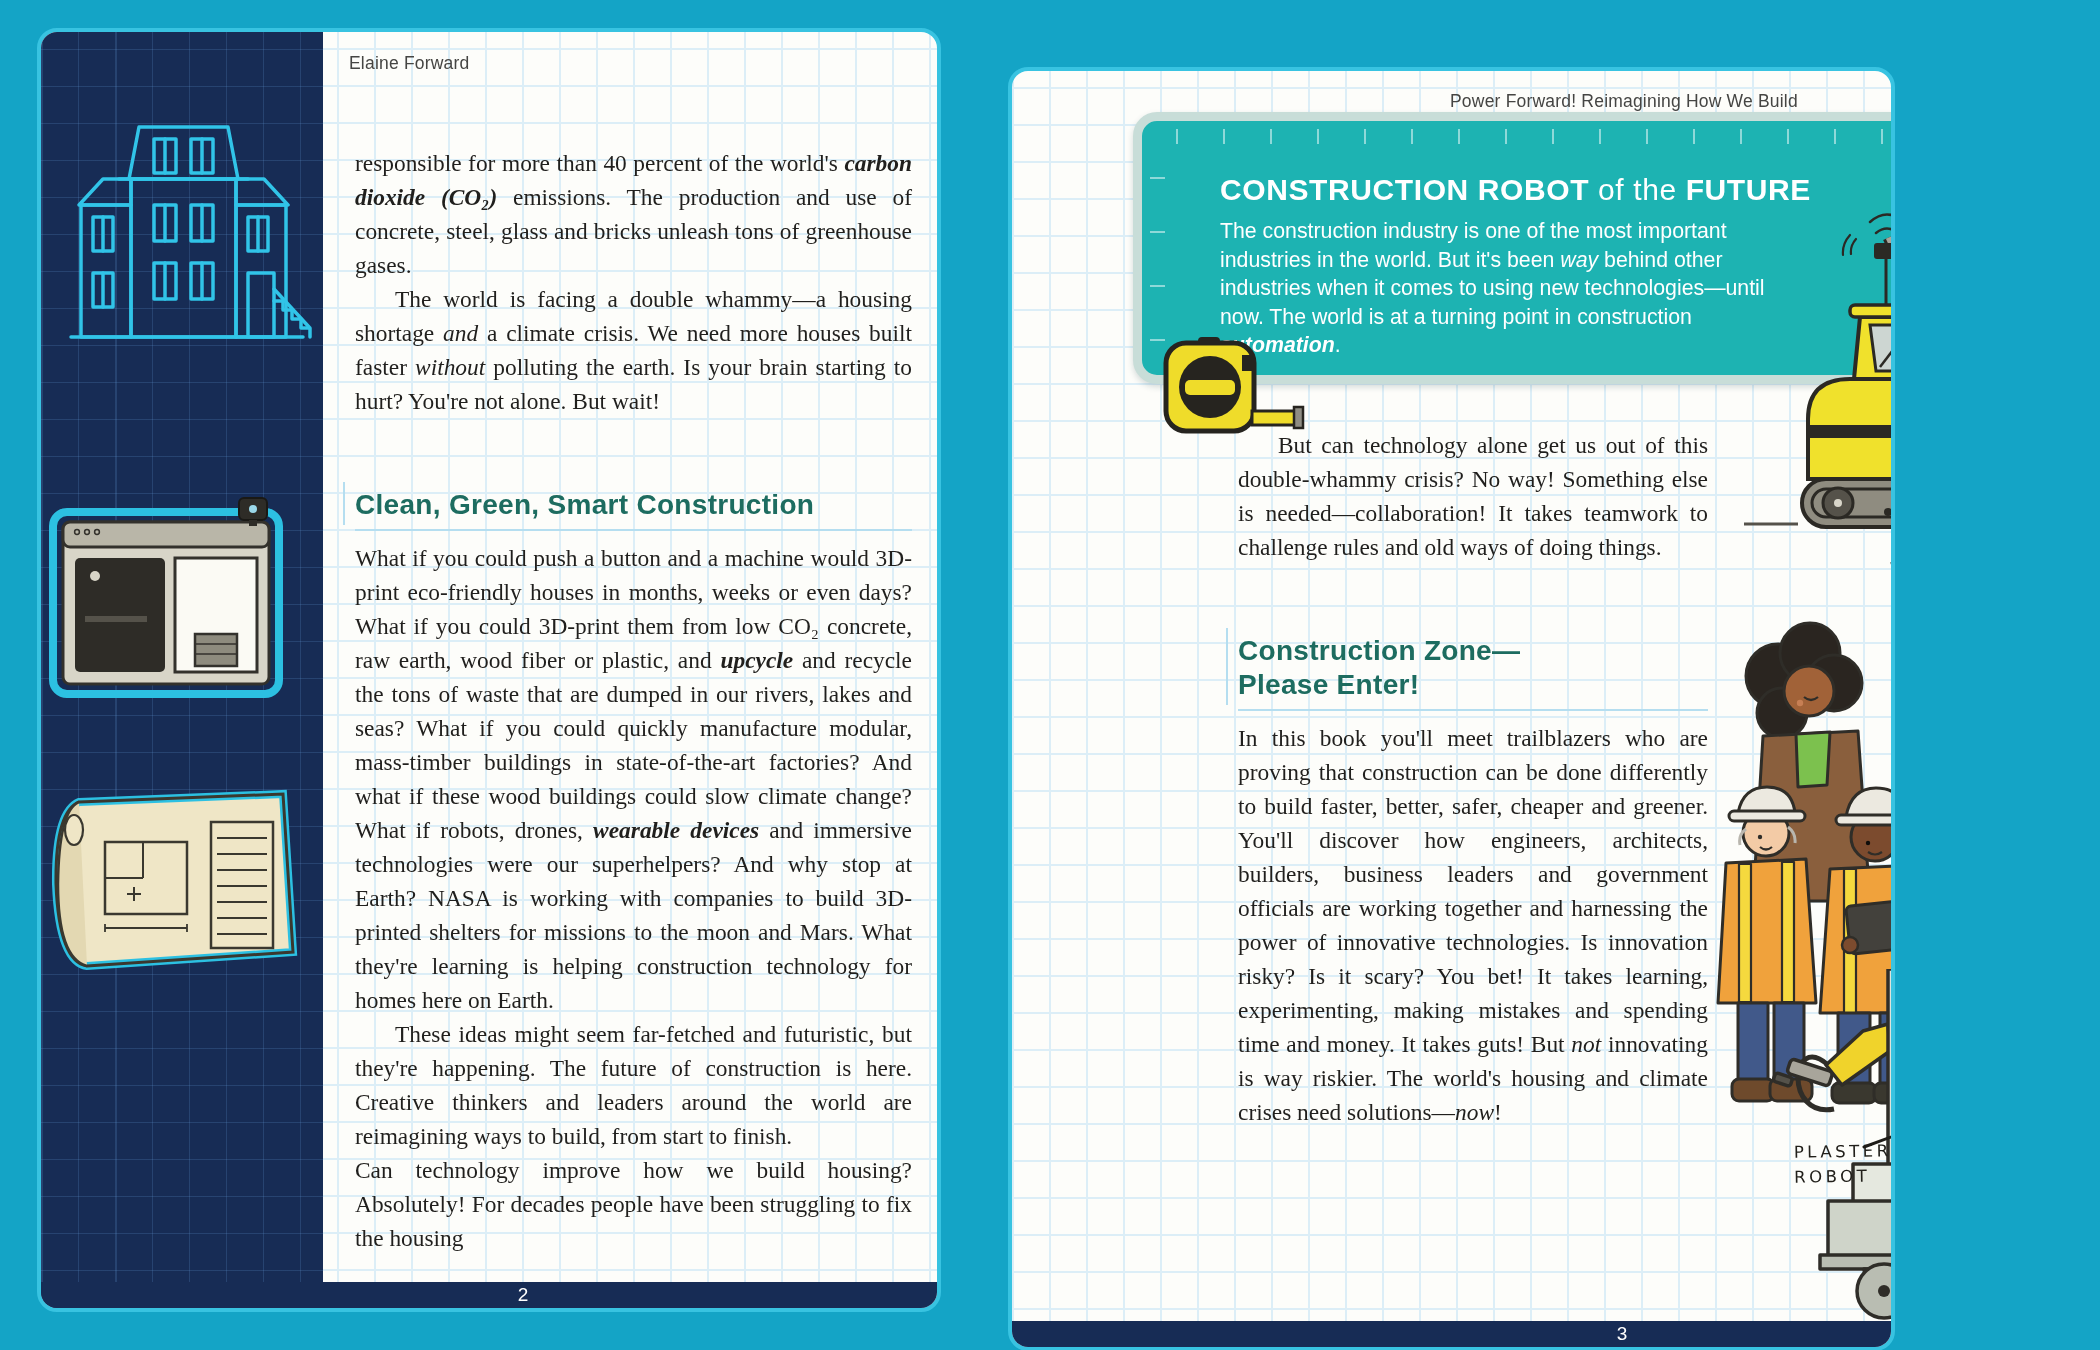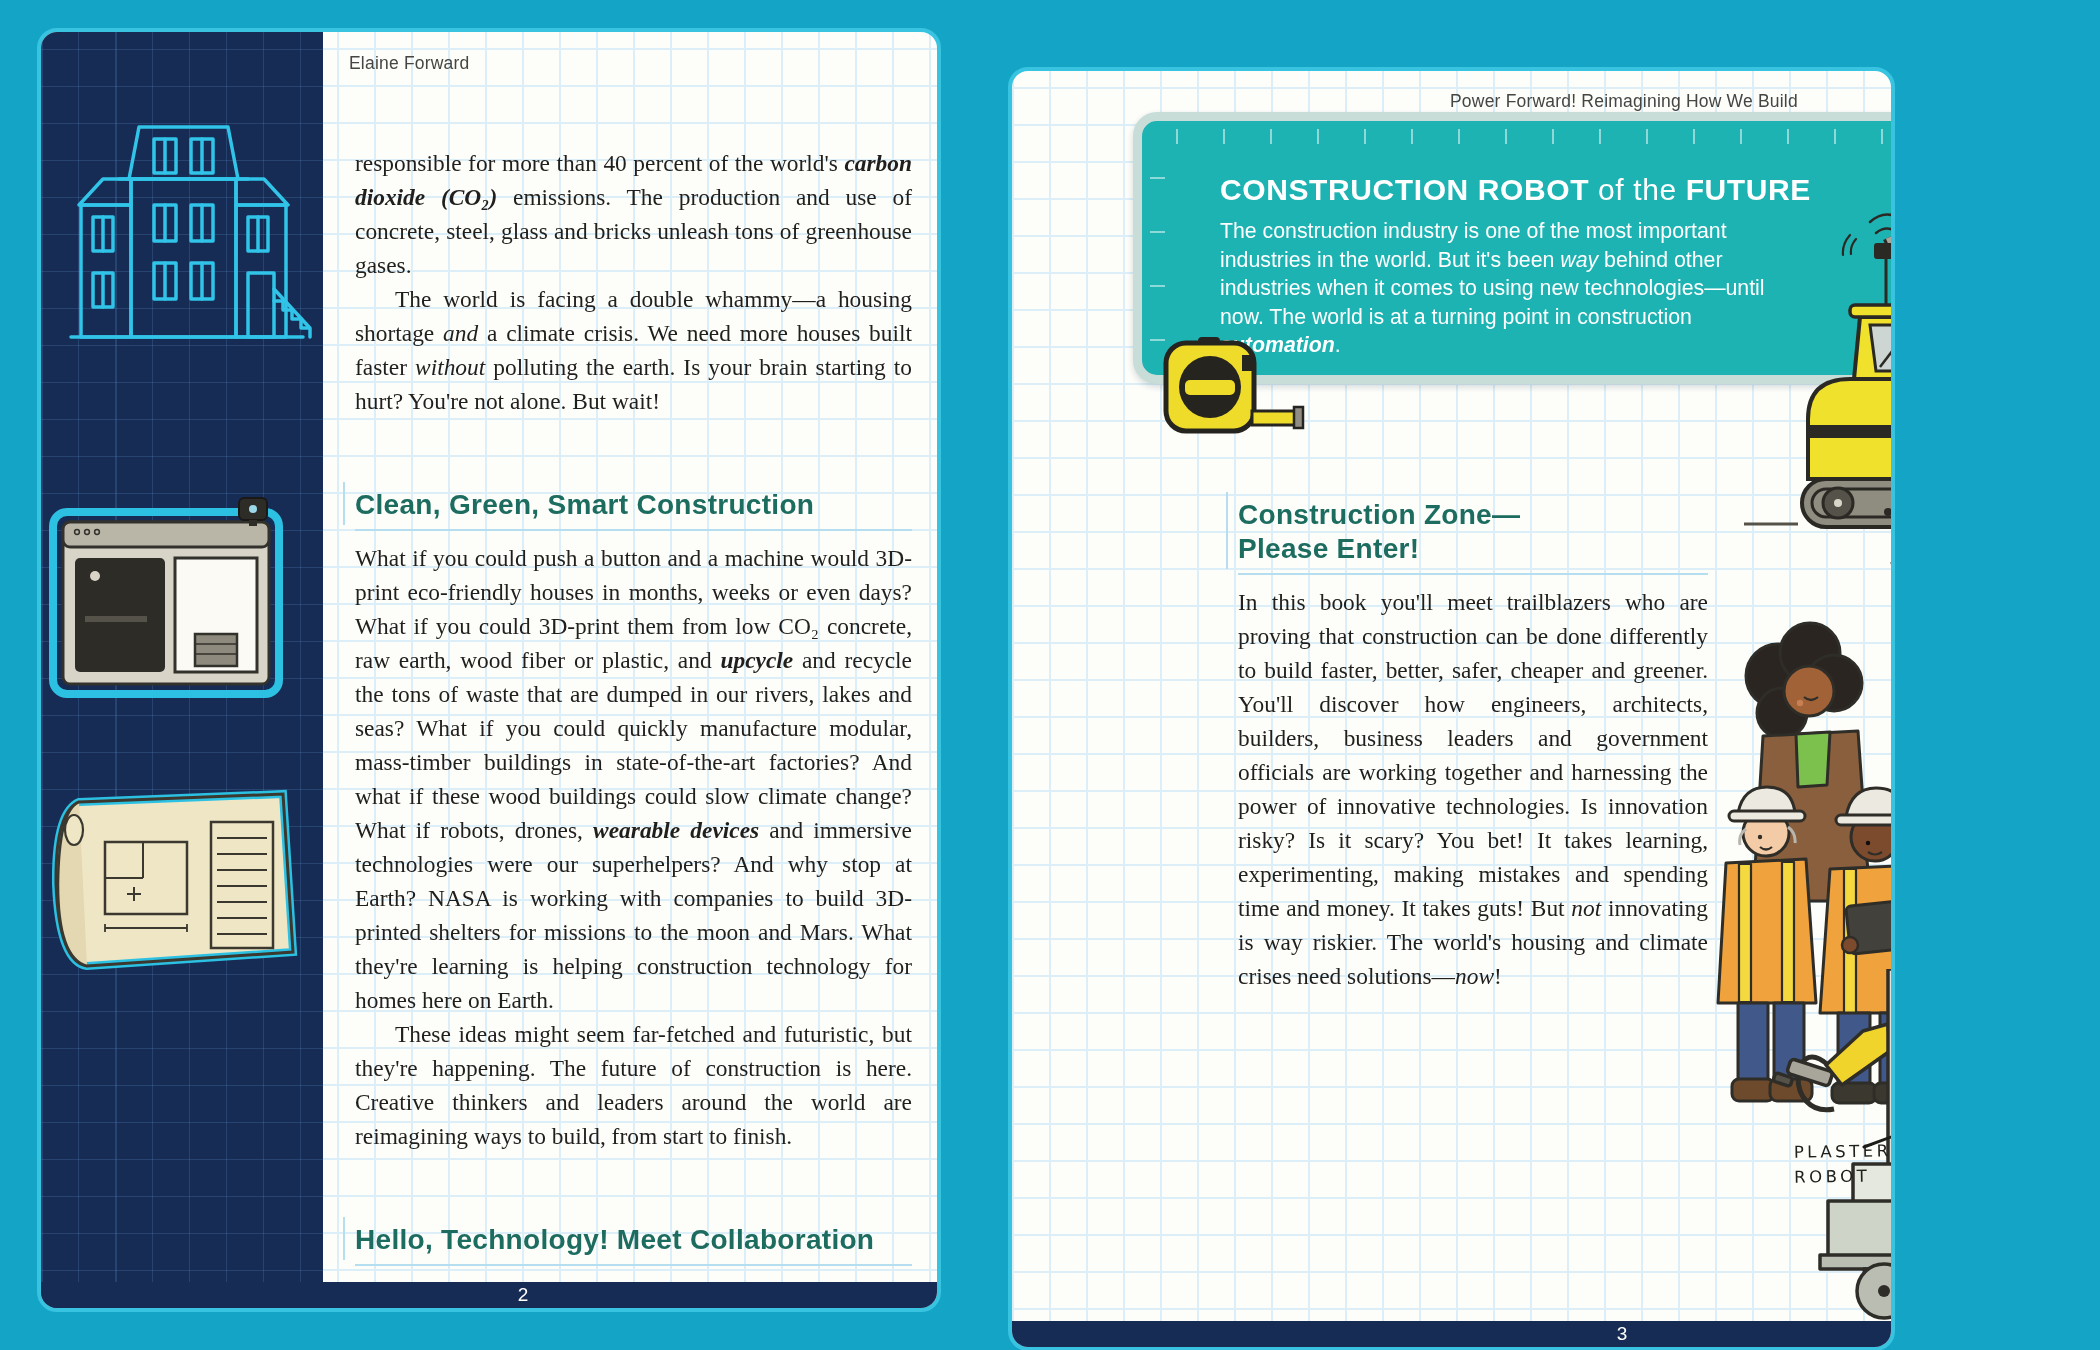--- a/index.html
+++ b/index.html
@@ -131,21 +131,20 @@
     </div>
 
     <div class="runhead" style="left:308px;top:20px">Elaine Forward</div>
 
     <div class="textcol leftcol">
         <p class="col-p"><span>responsible for more than 40 percent of the world's </span><span class="rt-bi">carbon dioxide (CO₂)</span><span> emissions. The production and use of concrete, steel, glass and bricks unleash tons of greenhouse gases.</span></p>
         <p class="col-p indent"><span>The world is facing a double whammy—a housing shortage </span><span class="rt-i">and</span><span> a climate crisis. We need more houses built faster </span><span class="rt-i">without</span><span> polluting the earth. Is your brain starting to hurt? You're not alone. But wait!</span></p>
         <h2 class="col-h"><span>Clean, Green, Smart Construction</span></h2>
         <p class="col-p"><span>What if you could push a button and a machine would 3D-print eco-friendly houses in months, weeks or even days? What if you could 3D-print them from low CO₂ concrete, raw earth, wood fiber or plastic, and </span><span class="rt-bi">upcycle</span><span> and recycle the tons of waste that are dumped in our rivers, lakes and seas? What if you could quickly manufacture modular, mass-timber buildings in state-of-the-art factories? And what if these wood buildings could slow climate change? What if robots, drones, </span><span class="rt-bi">wearable devices</span><span> and immersive technologies were our superhelpers? And why stop at Earth? NASA is working with companies to build 3D-printed shelters for missions to the moon and Mars. What they're learning is helping construction technology for homes here on Earth.</span></p>
         <p class="col-p indent"><span>These ideas might seem far-fetched and futuristic, but they're happening. The future of construction is here. Creative thinkers and leaders around the world are reimagining ways to build, from start to finish.</span></p>
-        <h2 class="col-h"><span>Hello, Technology! Meet Collaboration</span></h2>
         <p class="col-p"><span>Can technology improve how we build housing? Absolutely! For decades people have been struggling to fix the housing</span></p>
       </div>
 
     <footer class="pagefoot">
       <span class="pnum" style="left:462px">2</span>
     </footer>
   </section>
 
   <section class="page right">
 
@@ -358,20 +357,21 @@
     <div class="hand-label plaster-label">
       <span>PLASTER</span><br>
       <span>ROBOT</span>
     </div>
     <svg class="ill" style="left:846px;top:1022px" width="124" height="58" viewBox="0 0 124 58">
       <path d="M6,54 L114,14" fill="none" stroke="#1e1c18" stroke-width="3" stroke-linecap="round"></path>
       <path d="M114,14 l-15,-2 M114,14 l-8,13" fill="none" stroke="#1e1c18" stroke-width="3" stroke-linecap="round"></path>
     </svg>
 
     <div class="textcol rightcol">
+        <p class="col-p indent"><span>But can technology alone get us out of this double-whammy crisis? No way! Something else is needed—collaboration! It takes teamwork to challenge rules and old ways of doing things.</span></p>
         <h2 class="col-h"><span>Construction Zone—</span><br><span>Please Enter!</span></h2>
         <p class="col-p"><span>In this book you'll meet trailblazers who are proving that construction can be done differently to build faster, better, safer, cheaper and greener. You'll discover how engineers, architects, builders, business leaders and government officials are working together and harnessing the power of innovative technologies. Is innovation risky? Is it scary? You bet! It takes learning, experimenting, making mistakes and spending time and money. It takes guts! But </span><span class="rt-i">not</span><span> innovating is way riskier. The world's housing and climate crises need solutions—</span><span class="rt-i">now</span><span>!</span></p>
       </div>
 
     <footer class="pagefoot">
       <span class="pnum" style="left:590px">3</span>
     </footer>
   </section>
 </div>
 

